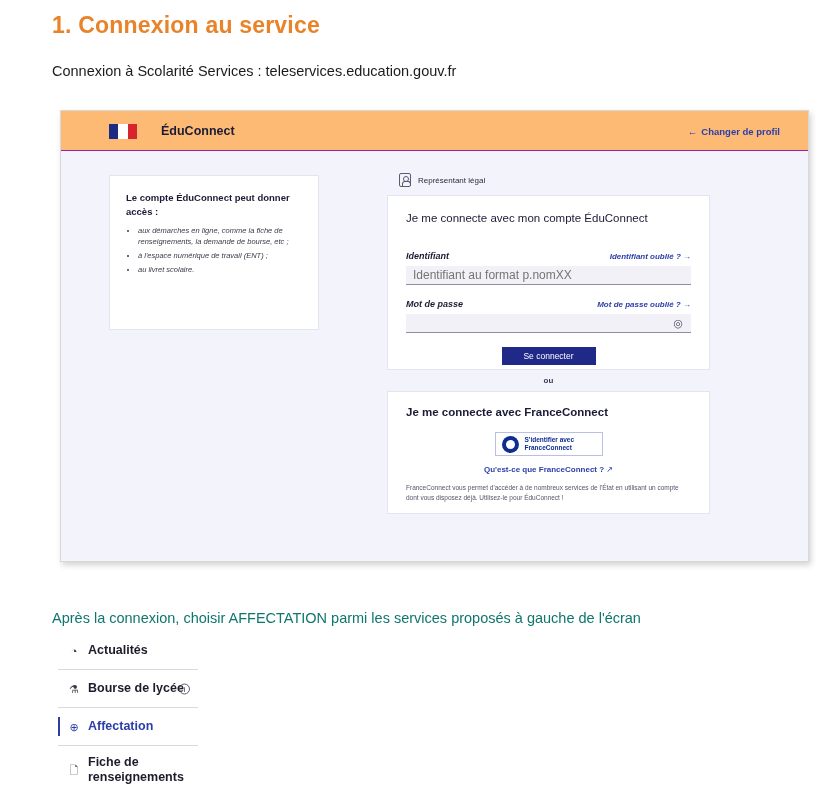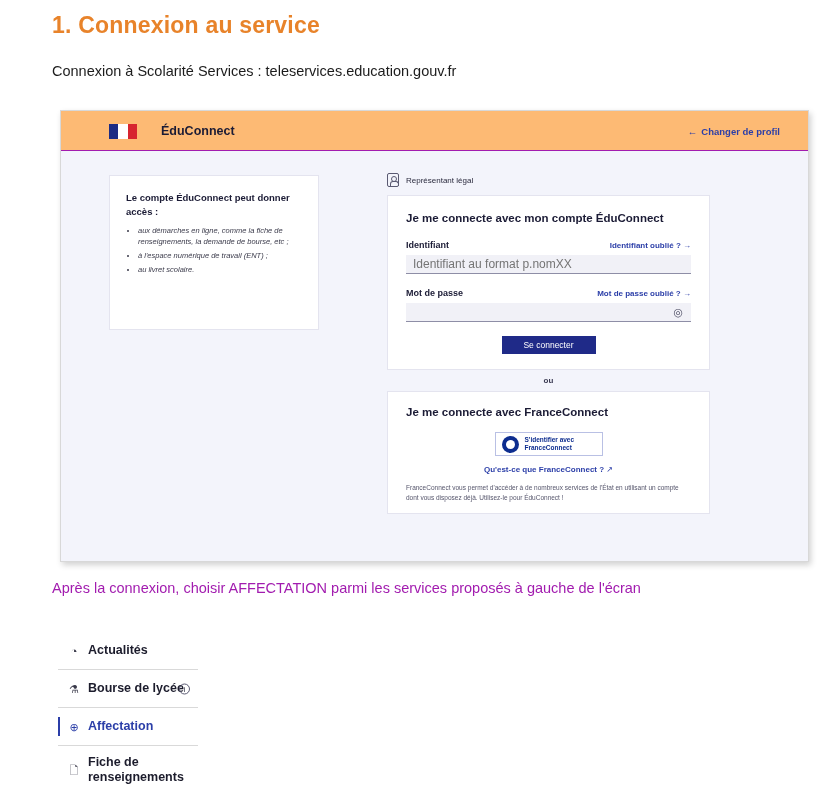--- a/index.html
+++ b/index.html
@@ -114,21 +114,21 @@
     font-size: 7.5px;
     color: #3a3a4a;
     line-height: 1.5;
     font-style: italic;
   }
   .info-card li { margin-bottom: 3px; }
 
   
   .rep-row {
     position: absolute;
-    left: 326px;
+    left: 338px;
     top: 22px;
     display: flex;
     align-items: center;
     gap: 7px;
   }
   .rep-icon {
     width: 12px; height: 14px;
     border: 1px solid #5a5a72;
     border-radius: 2px;
     position: relative;
@@ -156,30 +156,31 @@
     position: absolute;
     left: 326px;
     top: 44px;
     width: 323px;
     height: 175px;
     background: #ffffff;
     border: 1px solid #e4e4ef;
     padding: 16px 18px 0 18px;
   }
   .login-card h2 {
-    margin: 0 0 16px 0;
+    margin: 0 0 27px 0;
     font-size: 11.5px;
-    font-weight: bold;
+    font-weight: normal;
     color: #1b1b35;
   }
   .field-head {
     display: flex;
     justify-content: space-between;
     align-items: baseline;
     margin-bottom: 5px;
+    font-style: italic;
   }
   .field-label { font-size: 9px; font-weight: bold; color: #1b1b35; }
   .field-help { font-size: 8px; font-weight: bold; color: #2b3ea8; white-space: nowrap; }
   .field-help .arr { font-weight: normal; }
   .field-input {
     height: 19px;
     background: #f1f1f7;
     border: none;
     border-bottom: 1px solid #8e8ea6;
     width: 100%;
@@ -297,23 +298,23 @@
     margin: 9px 0 0 0;
     font-size: 6.5px;
     line-height: 1.55;
     color: #55556b;
   }
 
   
   .after-line {
     position: absolute;
     left: 52px;
-    top: 580px;
+    top: 610px;
     font-size: 14.5px;
-    color: #a21caf;
+    color: #0f766e;
   }
 
   
   .menu {
     position: absolute;
     left: 58px;
     top: 632px;
     width: 140px;
   }
   .menu-item {

